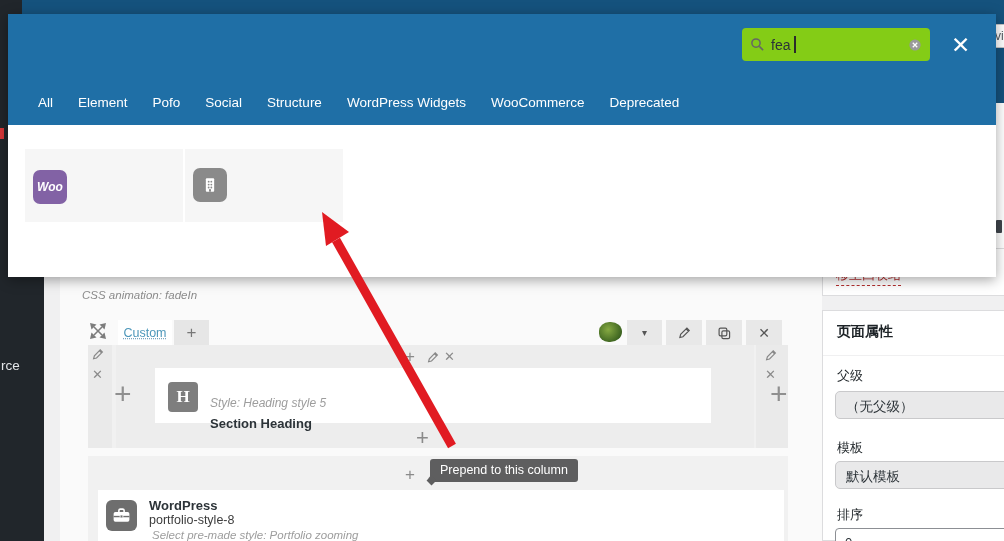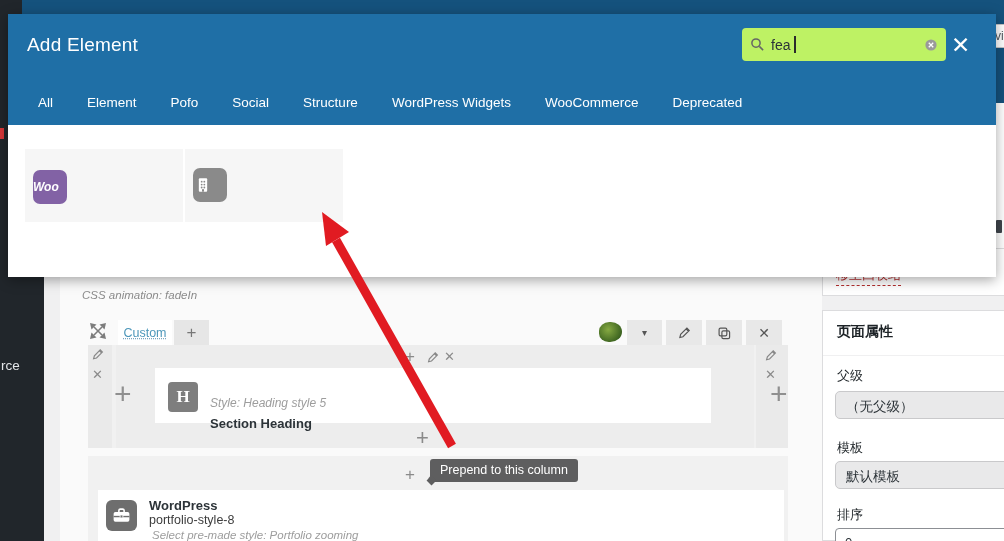--- a/index.html
+++ b/index.html
@@ -75,33 +75,33 @@
                 border-radius:5px; font-size:13.5px; color:#2c3338; padding:6px 0 0 10px; }
   .order-input { left:12px; width:175px; height:28px; background:#fff; border:1px solid #8c8f94;
                  border-radius:4px; font-size:13px; color:#2c3338; padding-left:9px;
                  font-family:"Liberation Sans",sans-serif; }
 
   
   .modal { left:8px; top:14px; width:988px; height:263px; z-index:10;
            box-shadow:0 3px 12px rgba(0,0,0,.35); background:#fff; }
   .modal-header { position:absolute; left:0; top:0; width:100%; height:111px; background:var(--modal_blue,#1f6fa6); }
   .modal-title { left:19px; top:20px; font-size:19px; font-weight:300; color:#fff; letter-spacing:.2px; }
-  .search-box { left:734px; top:14px; width:204px; height:33px; background:#bef264; border-radius:4px;
+  .search-box { left:734px; top:14px; width:188px; height:33px; background:#84cc16; border-radius:4px;
                 display:flex; align-items:center; padding:0 8px; }
   .search-input { border:none; outline:none; flex:1; font-size:14px; color:#2c3338; margin-left:6px;
                   font-family:"Liberation Sans",sans-serif; background:transparent; min-width:0; }
   .caret { left:52px; top:8px; width:1.5px; height:17px; background:#2b2b2b; animation:blink 1s steps(1) infinite; }
   @keyframes blink { 50% { opacity:0; } }
   .modal-close { left:943px; top:18px; font-size:23px; font-weight:100; color:#fff; line-height:26px; }
-  .modal-tabs { left:30px; top:81px; display:flex; gap:34px; font-size:13.5px; color:#fff; }
+  .modal-tabs { left:30px; top:81px; display:flex; gap:25px; font-size:13.5px; color:#fff; }
   .modal-content { left:0; top:111px; width:100%; height:152px; background:#fff; position:absolute; }
   .cards { position:absolute; left:17px; top:24px; display:flex; gap:2px; }
   .card { width:158px; height:73px; background:#f6f6f6; padding:6px 8px; display:flex; }
   .card-icon { width:34px; height:34px; border-radius:7px; flex:none; color:#fff;
-               display:flex; align-items:center; }
+               display:flex; align-items:center; justify-content:center; }
   .woo-icon { background:var(--woo_purple,#8262a5); font-style:italic; font-weight:bold; font-size:12px;
               margin-top:15px; }
   .fb-icon { background:#8a8a8a; margin-top:13px; }
   .card-text { margin-left:8px; display:flex; flex-direction:column; }
   .card-title { font-size:13px; font-weight:bold; color:var(--title_blue,#3784b4); line-height:12.5px; }
   .card-desc { font-size:11.5px; color:#8c8c8c; line-height:11.5px; margin-top:3px; }
   .vcenter { justify-content:center; }
 
   .arrow-overlay { left:0; top:0; z-index:40; pointer-events:none; }
 </style>
@@ -217,21 +217,20 @@
   <div class="abs fld-label" style="top:56px;">父级</div>
   <div class="abs fld-select" style="top:80px;">（无父级）</div>
   <div class="abs fld-label" style="top:128px;text-align:center;">模板</div>
   <div class="abs fld-select" style="top:150px;">默认模板</div>
   <div class="abs fld-label" style="top:195px;">排序</div>
   <input class="abs order-input" style="top: 217px;" value="0">
 </div>
 
 <div class="abs modal">
   <div class="modal-header">
-    <div class="abs modal-title">Add Element</div>
     <div class="abs search-box">
       <svg width="15" height="15" viewBox="0 0 20 20">
         <circle cx="8" cy="8" r="5.5" fill="none" stroke="#666" stroke-width="2"></circle>
         <line x1="12.5" y1="12.5" x2="17.5" y2="17.5" stroke="#666" stroke-width="2"></line>
       </svg>
       <input class="search-input" type="text" value="fea" style="">
       <div class="abs caret"></div>
       <svg width="14" height="14" viewBox="0 0 20 20">
         <circle cx="10" cy="10" r="8" fill="#9a9a9a"></circle>
         <path d="M6.8 6.8 L13.2 13.2 M13.2 6.8 L6.8 13.2" stroke="#fff" stroke-width="1.8"></path>

